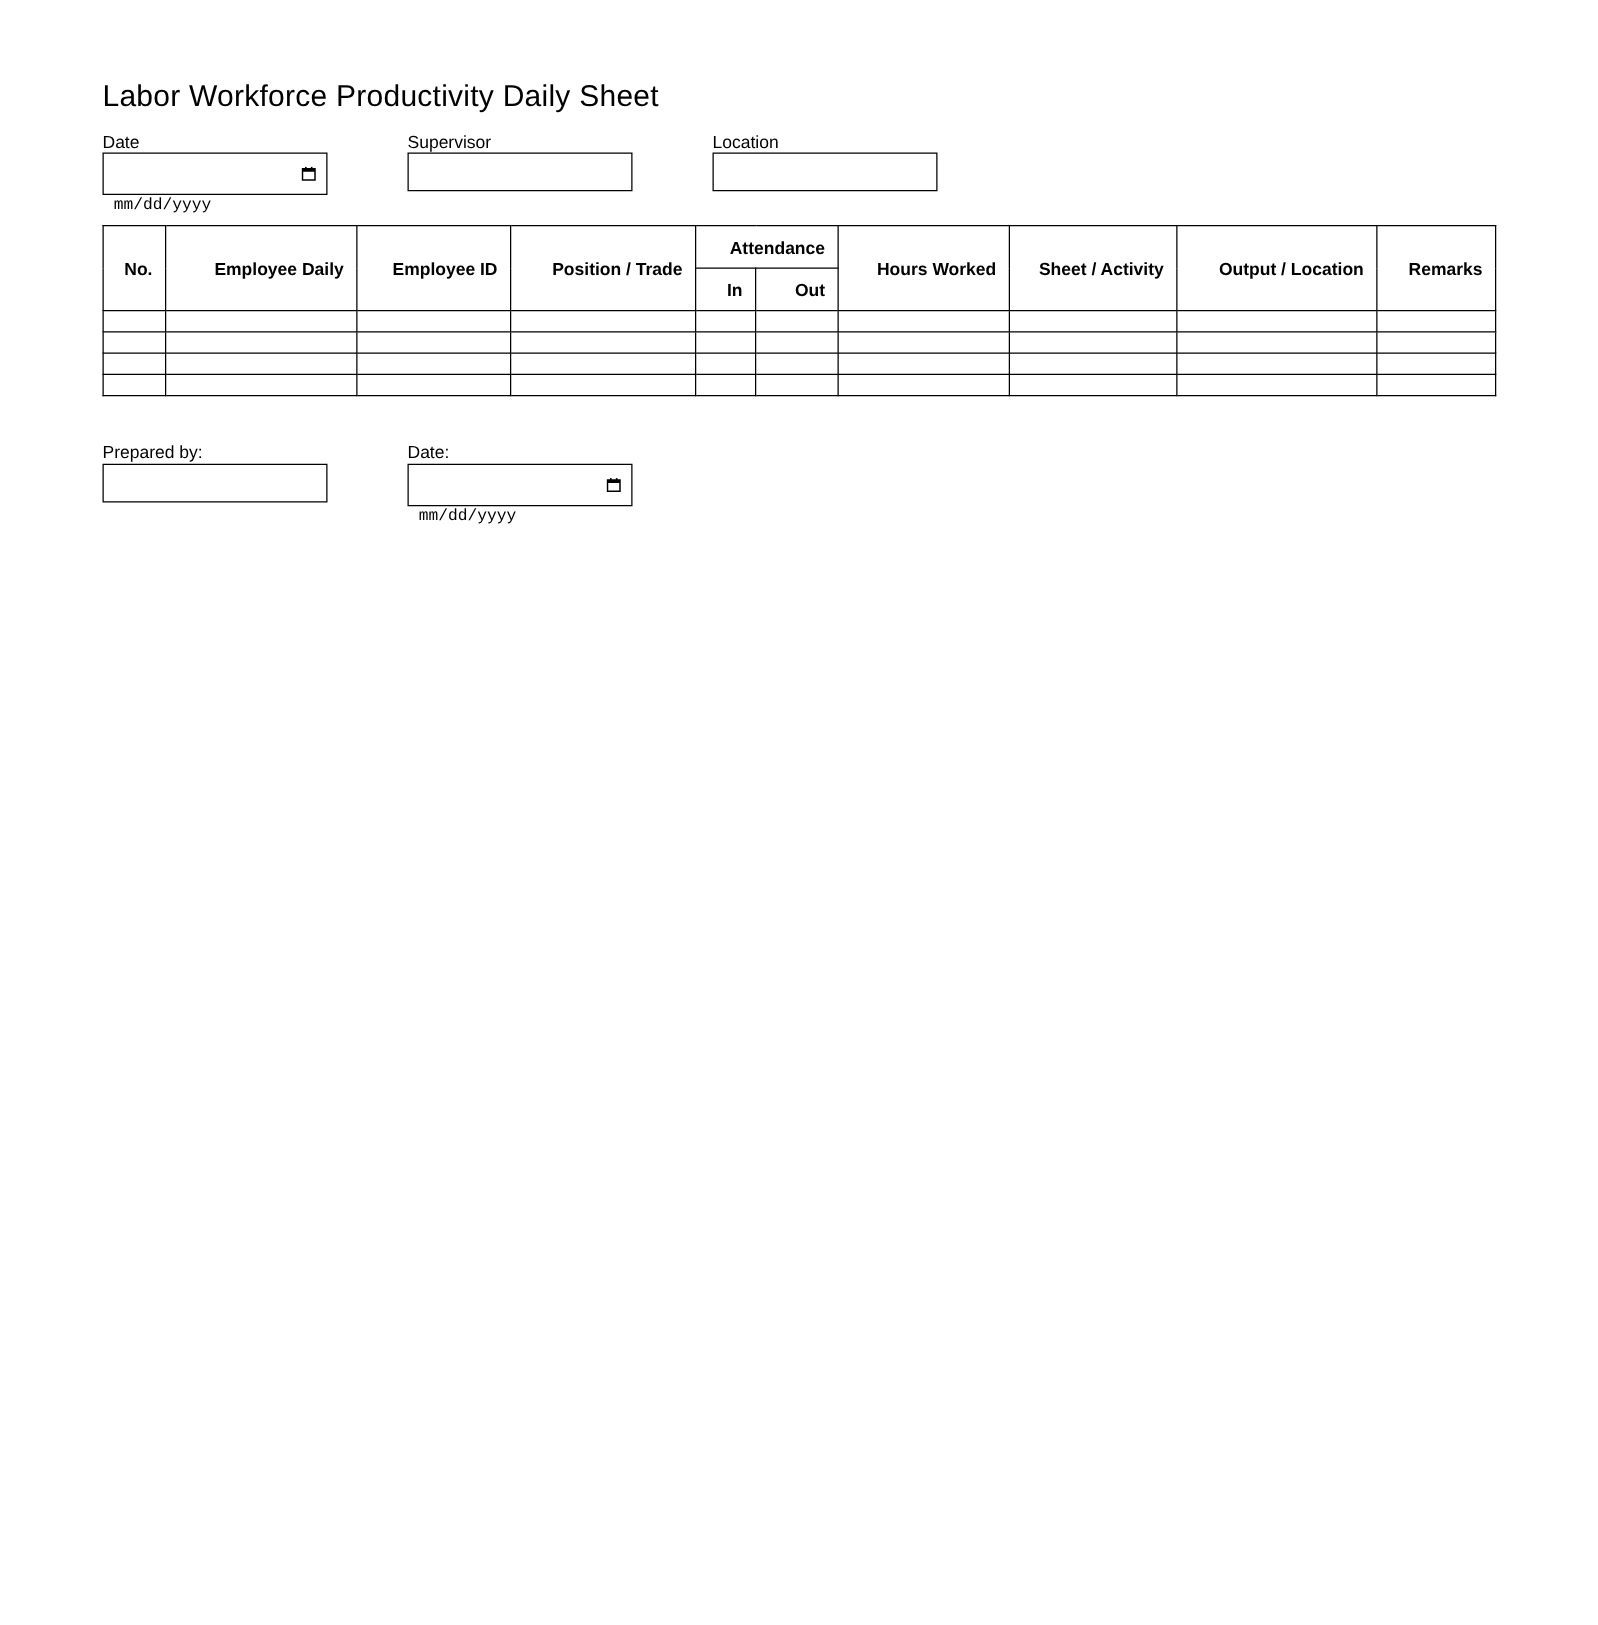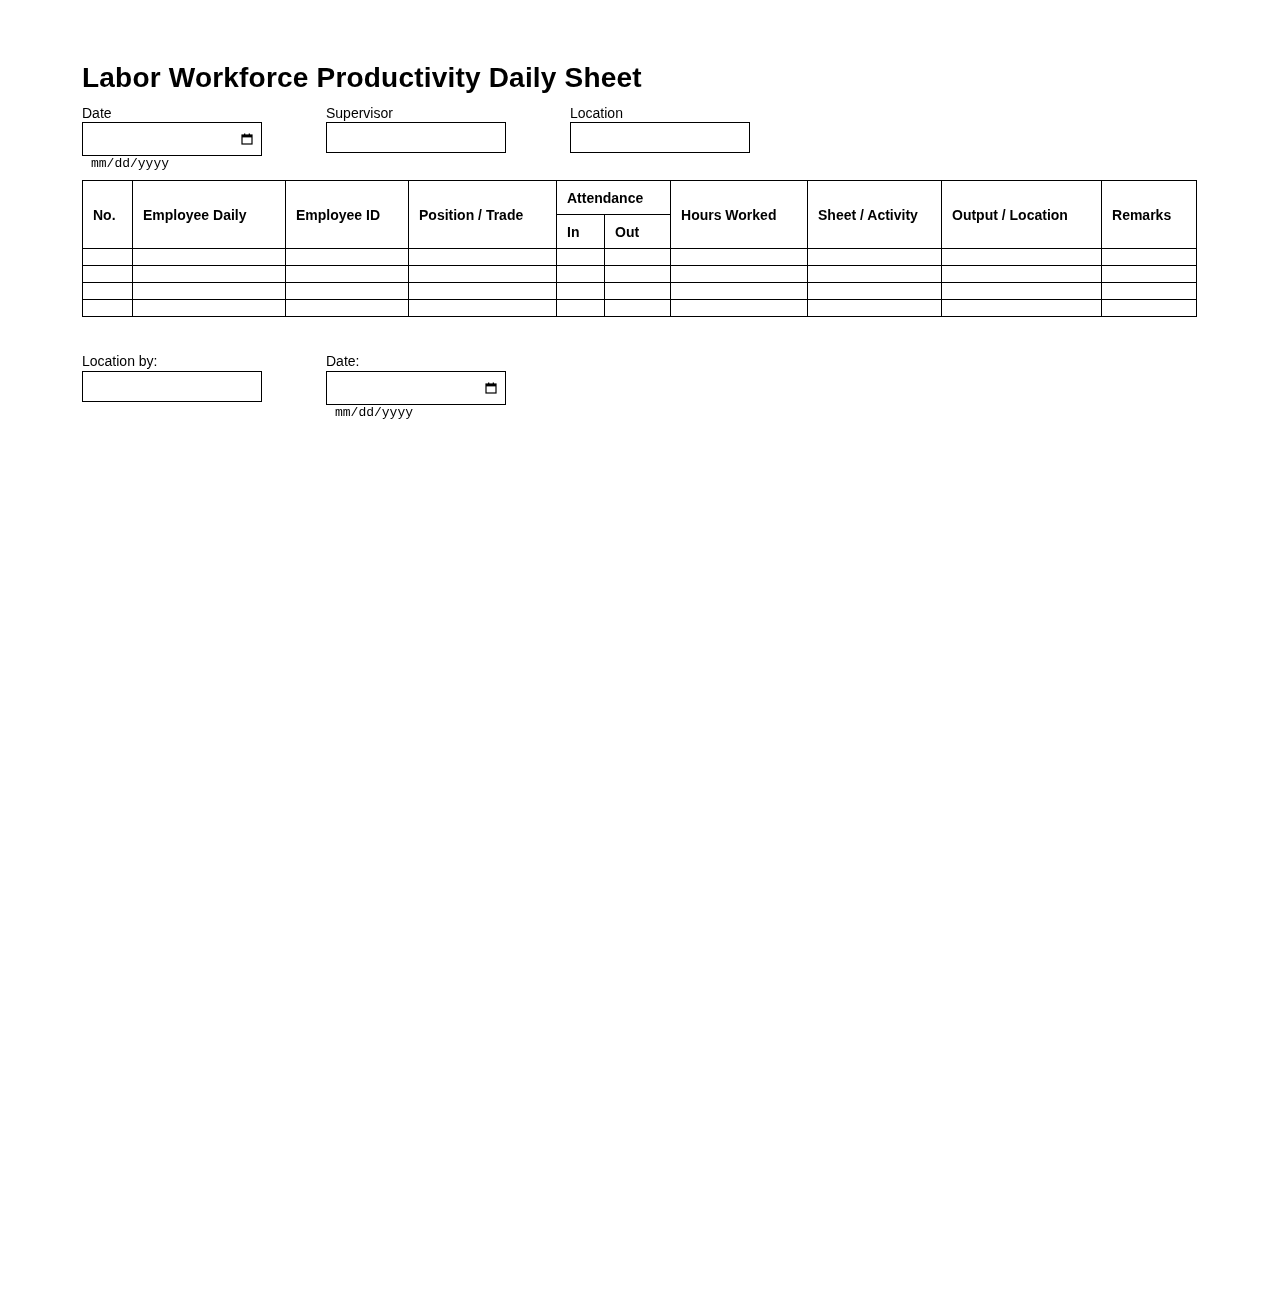--- a/index.html
+++ b/index.html
@@ -15,22 +15,22 @@
       position: relative;
     }
     .page {
       position: absolute;
       left: 82px;
       top: 56px;
       width: 1114px;
     }
     h1 {
       margin: 0;
-      font-size: 28px;
-      font-weight: bold;
+      font-size: 24px;
+      font-weight: normal;
       line-height: 44px;
       letter-spacing: 0.2px;
       font-family: "Liberation Sans", sans-serif;
     }
     .field-row {
       display: flex;
       gap: 32px;
       margin-top: 5px;
     }
     .field {
@@ -81,21 +81,21 @@
     }
     table.sheet {
       margin-top: 24px;
       border-collapse: collapse;
       width: 1114px;
       table-layout: fixed;
     }
     table.sheet th, table.sheet td {
       border: 1px solid #000;
       padding: 0 10px;
-      text-align: left;
+      text-align: right;
       font-size: 14px;
       margin-left: 24px;
     }
     table.sheet th {
       font-weight: bold;
       height: 33px;
     }
     table.sheet td {
       height: 16px;
       padding: 0;
@@ -213,21 +213,21 @@
         <td></td>
         <td></td>
         <td></td>
         <td></td>
       </tr>
     </tbody>
   </table>
 
   <div class="footer-row">
     <div class="field">
-      <span class="field-label">Location by:</span>
+      <span class="field-label">Prepared by:</span>
       <input class="text-input" type="text" value="" style="">
     </div>
     <div class="field">
       <span class="field-label">Date:</span>
       <div class="date-input">
         <span class="date-placeholder">mm/dd/yyyy</span>
         <svg class="cal-icon" viewBox="0 0 12 12">
           <rect x="1" y="2" width="10" height="9" fill="none" stroke="#000" stroke-width="1.2"></rect>
           <rect x="1" y="2" width="10" height="2.4" fill="#000"></rect>
           <rect x="3" y="0.5" width="1.3" height="2" fill="#000"></rect>

